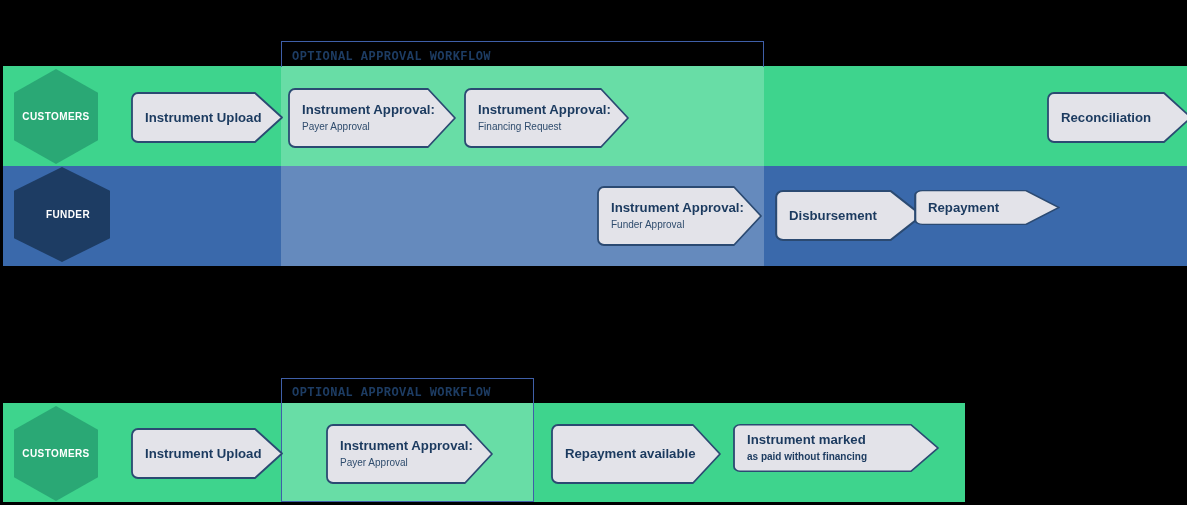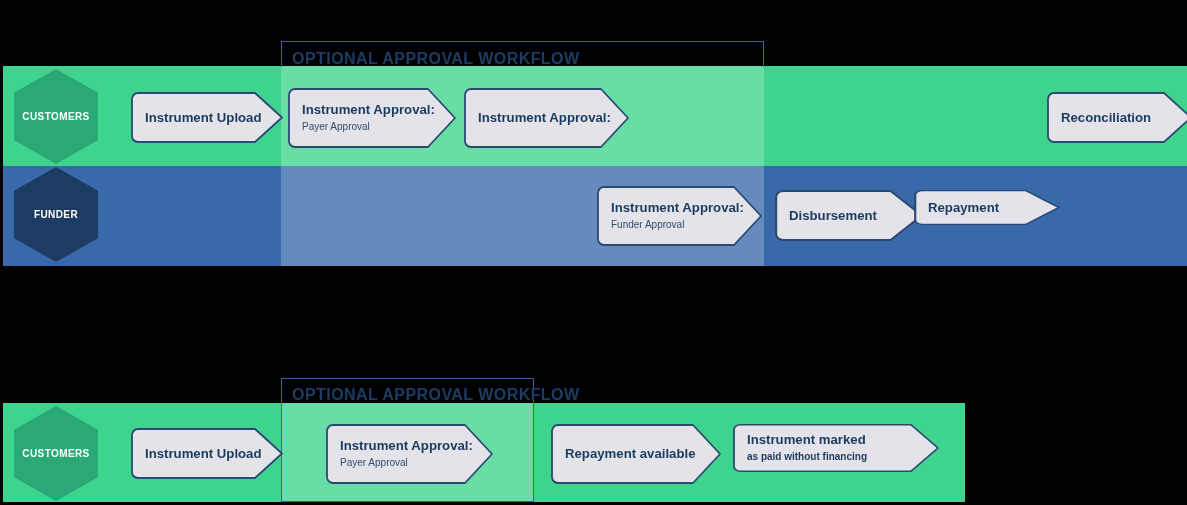--- a/index.html
+++ b/index.html
@@ -33,21 +33,21 @@
   
   .hex {
     position: absolute;
     display: flex;
     align-items: center;
     justify-content: center;
     clip-path: polygon(50% 0%, 100% 25%, 100% 75%, 50% 100%, 0% 75%, 0% 25%);
     border-radius: 6px;
   }
   .hex-green { background: #2aa875; }
-  .hex-navy  { background: #1d3c63; }
+  .hex-navy  { background: #1d3c63; padding-left: 12px; }
   .hex-label {
     color: #ffffff;
     font-size: 10px;
     font-weight: bold;
     letter-spacing: 0.4px;
     white-space: nowrap;
     text-align: center;
   }
   
   .step-svg {
@@ -99,24 +99,25 @@
   }
   .overlay-box {
     position: absolute;
     box-sizing: border-box;
     border: 1.4px solid #3f5fa8;
     pointer-events: none;
   }
   .overlay-title {
     position: absolute;
     color: #1d3c63;
-    font-size: 16px;
+    font-size: 12px;
     font-weight: bold;
     letter-spacing: 0.45px;
     white-space: nowrap;
+    font-family: Liberation Mono, monospace;
   }
 </style>
 </head>
 <body>
 
 <div class="stage">
 
   <div>
 
     <div class="band band-green" style="left:3px; top:66px; width:1184px; height:100px;"></div>
@@ -151,20 +152,21 @@
         <div class="step-l2">Payer Approval</div>
       </div>
     </div>
 
     <div class="step-wrap" style="left:464px; top:88px; width:165px; height:60px;">
       <svg class="step-svg" viewBox="0 0 165 60" preserveAspectRatio="none">
         <path d="M7,1 H137 L164,30 L137,59 H7 A6,6 0 0 1 1,53 V7 A6,6 0 0 1 7,1 Z" fill="#e3e3e9" stroke="#2b4a72" stroke-width="1.8" stroke-linejoin="round"></path>
       </svg>
       <div class="step-body">
         <div class="step-l1">Instrument Approval:</div>
+        <div class="step-l2">Financing Request</div>
       </div>
     </div>
 
     <div class="step-wrap" style="left:1047px; top:92px; width:145px; height:51px;">
       <svg class="step-svg" viewBox="0 0 145 51" preserveAspectRatio="none">
         <path d="M7,1 H117 L144,25.5 L117,50 H7 A6,6 0 0 1 1,44 V7 A6,6 0 0 1 7,1 Z" fill="#e3e3e9" stroke="#2b4a72" stroke-width="1.8" stroke-linejoin="round"></path>
       </svg>
       <div class="step-body">
         <div class="step-l1">Reconciliation</div>
       </div>

